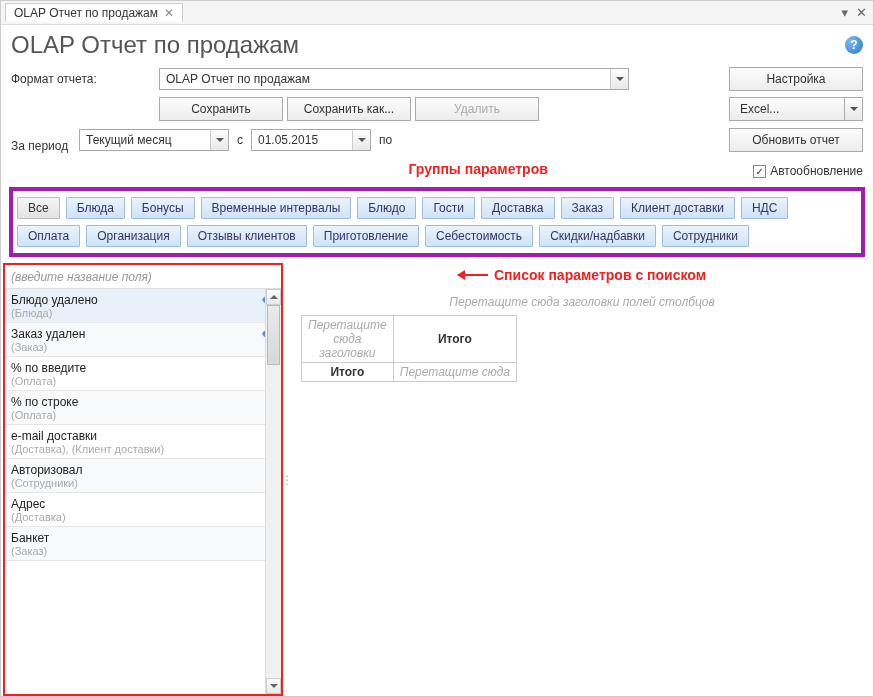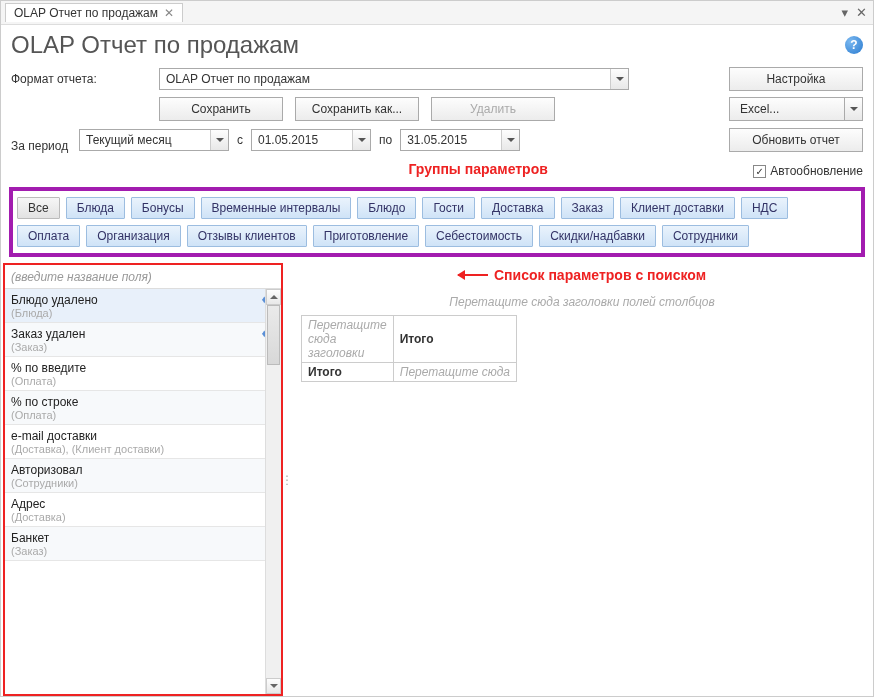--- a/index.html
+++ b/index.html
@@ -123,21 +123,21 @@
 .btn.wide { min-width: 134px; }
 .btn.disabled { color: #aaa; cursor: default; }
 .btn.dropdown { min-width: 134px; justify-content: space-between; padding-right: 0; }
 .btn.dropdown .dd-arrow { border-left: 1px solid #aaa; height: 22px; }
 .top-grid {
   display: grid;
   grid-template-columns: 140px 1fr 170px;
   gap: 8px;
   align-items: center;
 }
-.row2-buttons { display: flex; gap: 12px; }
+.row2-buttons { display: flex; gap: 4px; }
 .checkbox-row {
   display: flex;
   align-items: center;
   gap: 4px;
   margin-top: 4px;
 }
 .checkbox {
   width: 13px; height: 13px;
   border: 1px solid #888;
   display: flex;
@@ -293,20 +293,21 @@
   border-right: 8px solid #e22;
 }
 .grid-hint {
   text-align: center;
   color: #aaa;
   font-style: italic;
   margin-bottom: 6px;
 }
 .mini-grid {
   border-collapse: collapse;
+  text-align: center;
 }
 .mini-grid td, .mini-grid th {
   border: 1px solid #ccc;
   padding: 2px 6px;
   font-size: 12px;
   background: #fff;
 }
 .mini-grid .hint-cell {
   color: #aaa;
   font-style: italic;
@@ -375,24 +376,20 @@
       <div class="select" style="width:150px;">
         <div class="val">Текущий месяц</div>
         <div class="dd-arrow"></div>
       </div>
       <div class="label">с</div>
       <div class="select" style="width:120px;">
         <div class="val">01.05.2015</div>
         <div class="dd-arrow"></div>
       </div>
       <div class="label">по</div>
-      <div class="select" style="width:120px;">
-        <div class="val">31.05.2015</div>
-        <div class="dd-arrow"></div>
-      </div>
       <div style="margin-left:auto;">
         <div class="btn wide">Обновить отчет</div>
       </div>
     </div>
 
     <div class="row" style="justify-content:flex-end; margin-bottom:0;">
       <div style="flex:1;">
         <div class="annot-red groups-label">Группы параметров</div>
       </div>
       <div class="checkbox-row">

